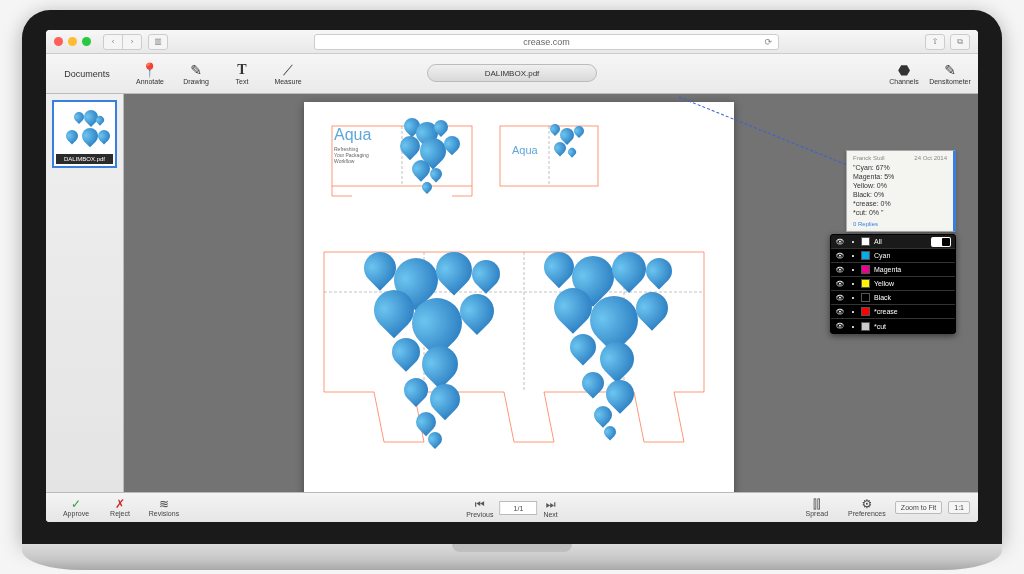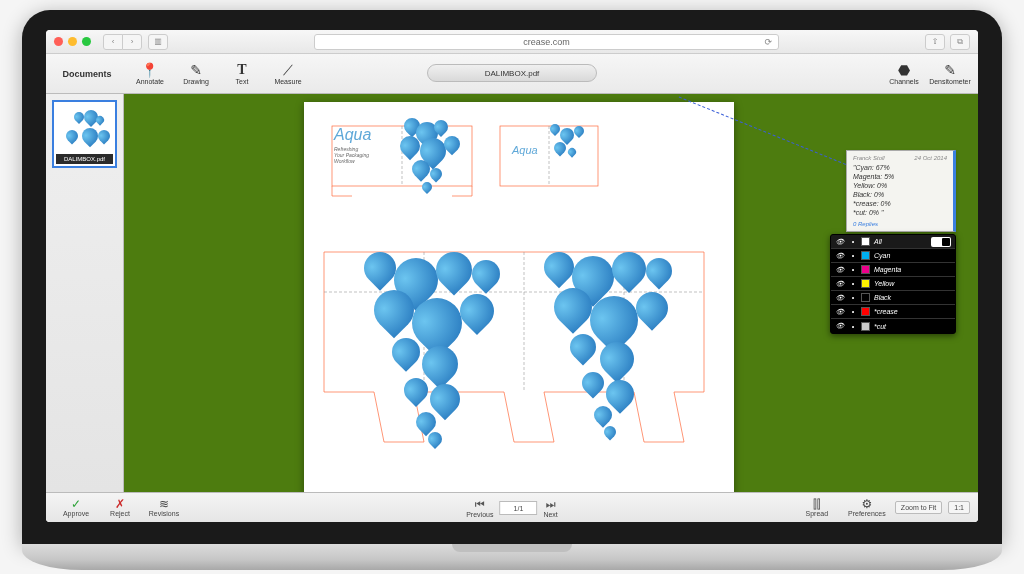--- a/index.html
+++ b/index.html
@@ -103,21 +103,21 @@
     border-bottom: 1px solid #bbb;
     display: flex;
     align-items: center;
     padding: 0 6px;
     position: relative;
   }
   .docs-header {
     width: 70px;
     text-align: center;
     font-size: 9px;
-    font-weight: bold;
+    font-weight: normal;
     color: #333;
   }
   .tool-group { display: flex; gap: 2px; margin-left: 6px; }
   .tool-btn {
     width: 44px;
     display: flex;
     flex-direction: column;
     align-items: center;
     gap: 1px;
     font-size: 7px;
@@ -172,24 +172,23 @@
   .thumb-label {
     font-size: 6px;
     color: #fff;
     background: #2b2b2b;
     padding: 2px 2px;
     text-align: center;
   }
 
   .canvas-area {
     flex: 1;
-    background: #4d7c0f;
+    background: #737373;
     position: relative;
     overflow: hidden;
-    font-style: italic;
   }
   .page {
     position: absolute;
     left: 180px; top: 8px;
     width: 430px; height: 400px;
     background: #fff;
     box-shadow: 0 2px 8px rgba(0,0,0,0.4);
   }
   .box-top {
     position: absolute;

